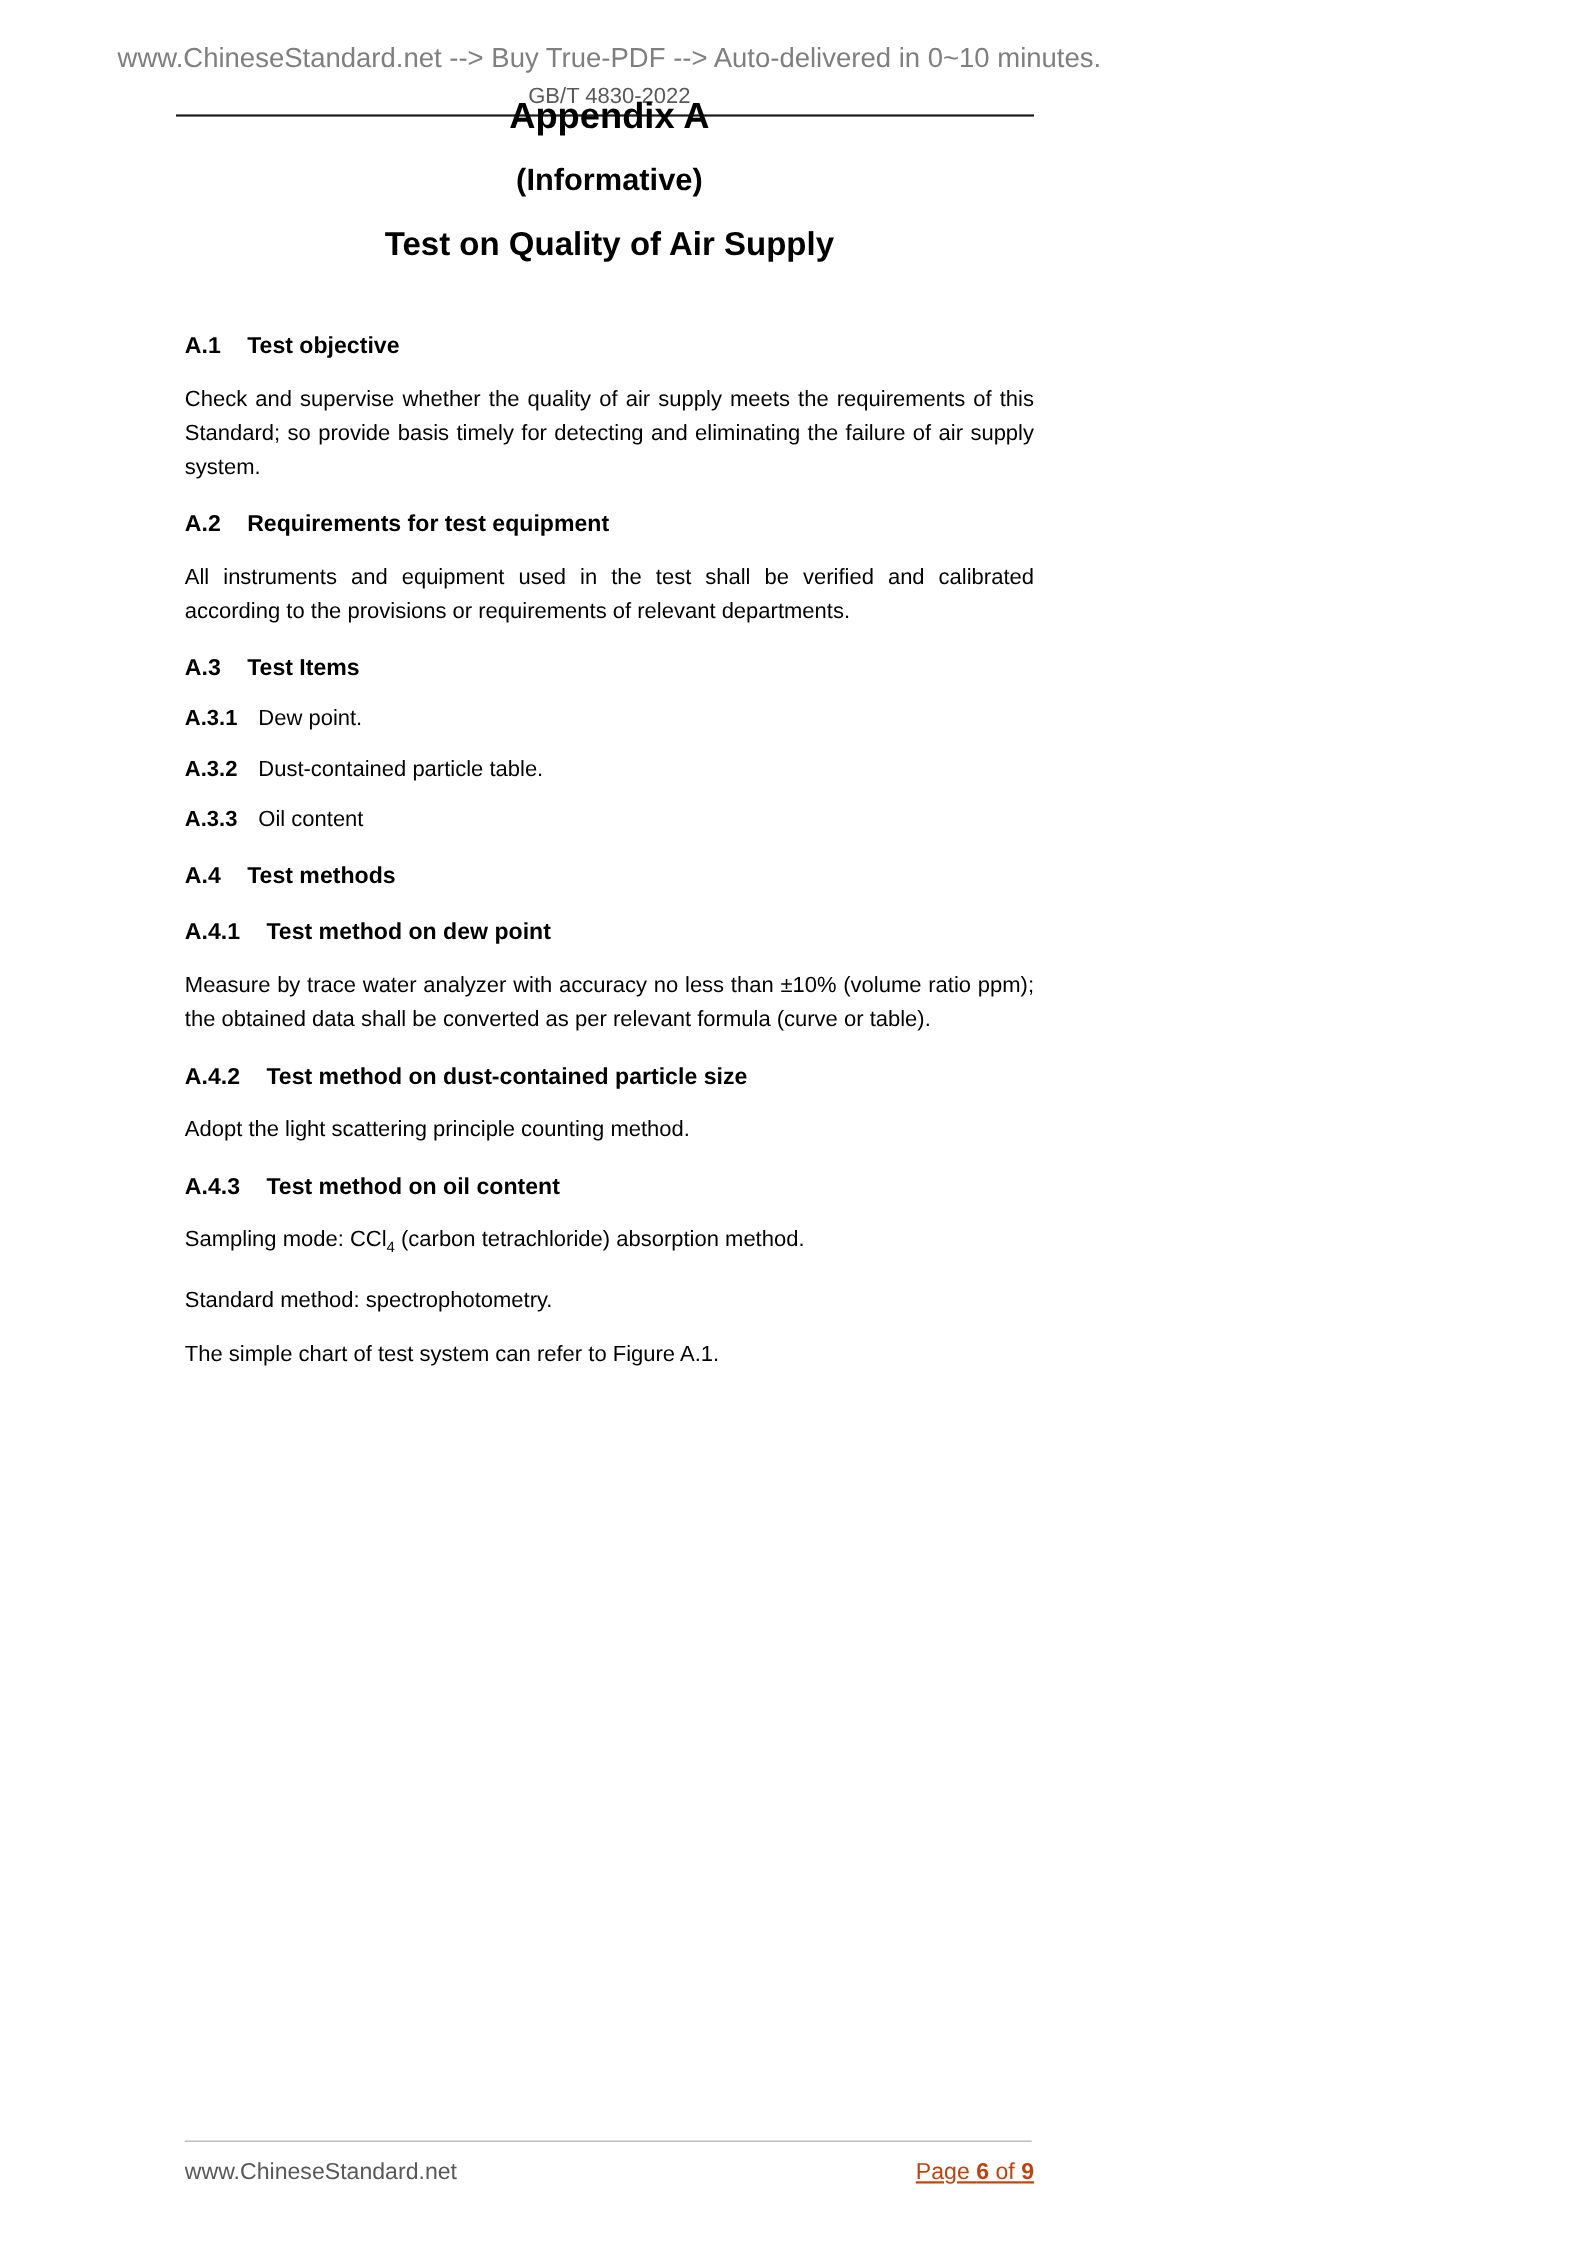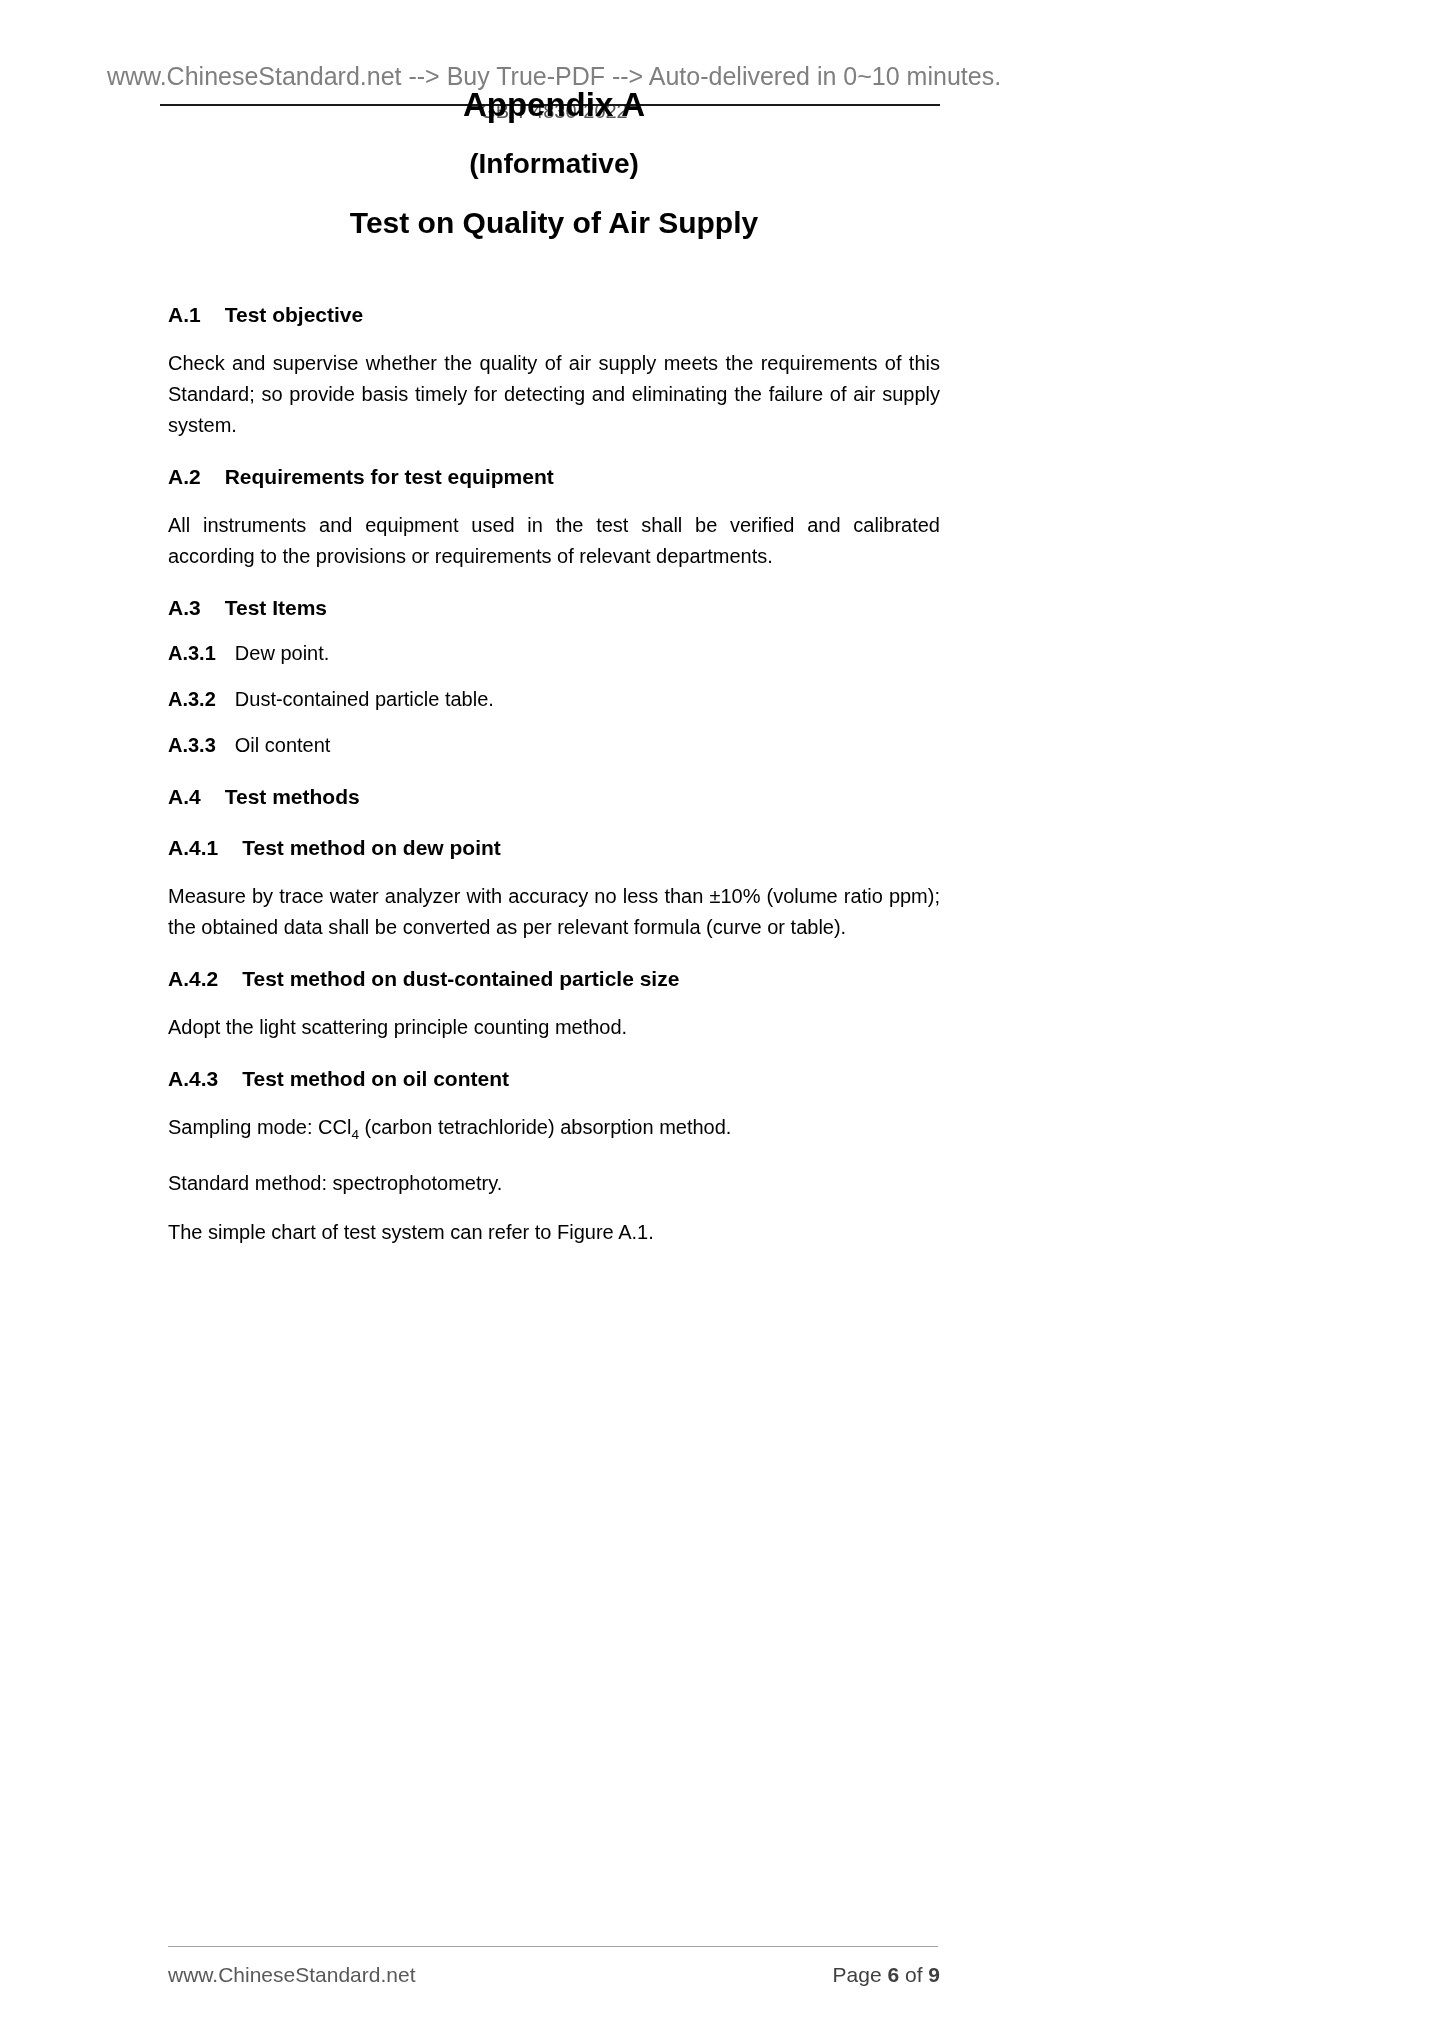--- a/index.html
+++ b/index.html
@@ -16,21 +16,21 @@
 
   
   .hdr {
     position: absolute;
     left: 0;
     top: 0;
     width: 1108px;
     text-align: center;
   }
   .promo {
-    padding-top: 62px;
+    padding-top: 39px;
     font-size: 25px;
     color: #7f7f7f;
     white-space: nowrap;
   }
   .doccode {
     margin-top: 9px;
     font-size: 20px;
     color: #595959;
   }
   .hdr-rule {
@@ -91,21 +91,21 @@
     top: 1960px;
     width: 772px;
     display: flex;
     justify-content: space-between;
     align-items: baseline;
     font-size: 21px;
     line-height: 30px;
     text-align: center;
   }
   .site { color: #595959; }
-  .pageinfo { color: #404040; }
+  .pageinfo { color: #c2410c; text-decoration: underline; }
   .pageinfo .b { font-weight: 700; }
   .pageinfo span { white-space: pre; }
 </style>
 </head>
 <body>
 
 <div class="page">
 
   <div class="hdr">
     <div class="promo">www.ChineseStandard.net --&gt; Buy True-PDF --&gt; Auto-delivered in 0~10 minutes.</div>

